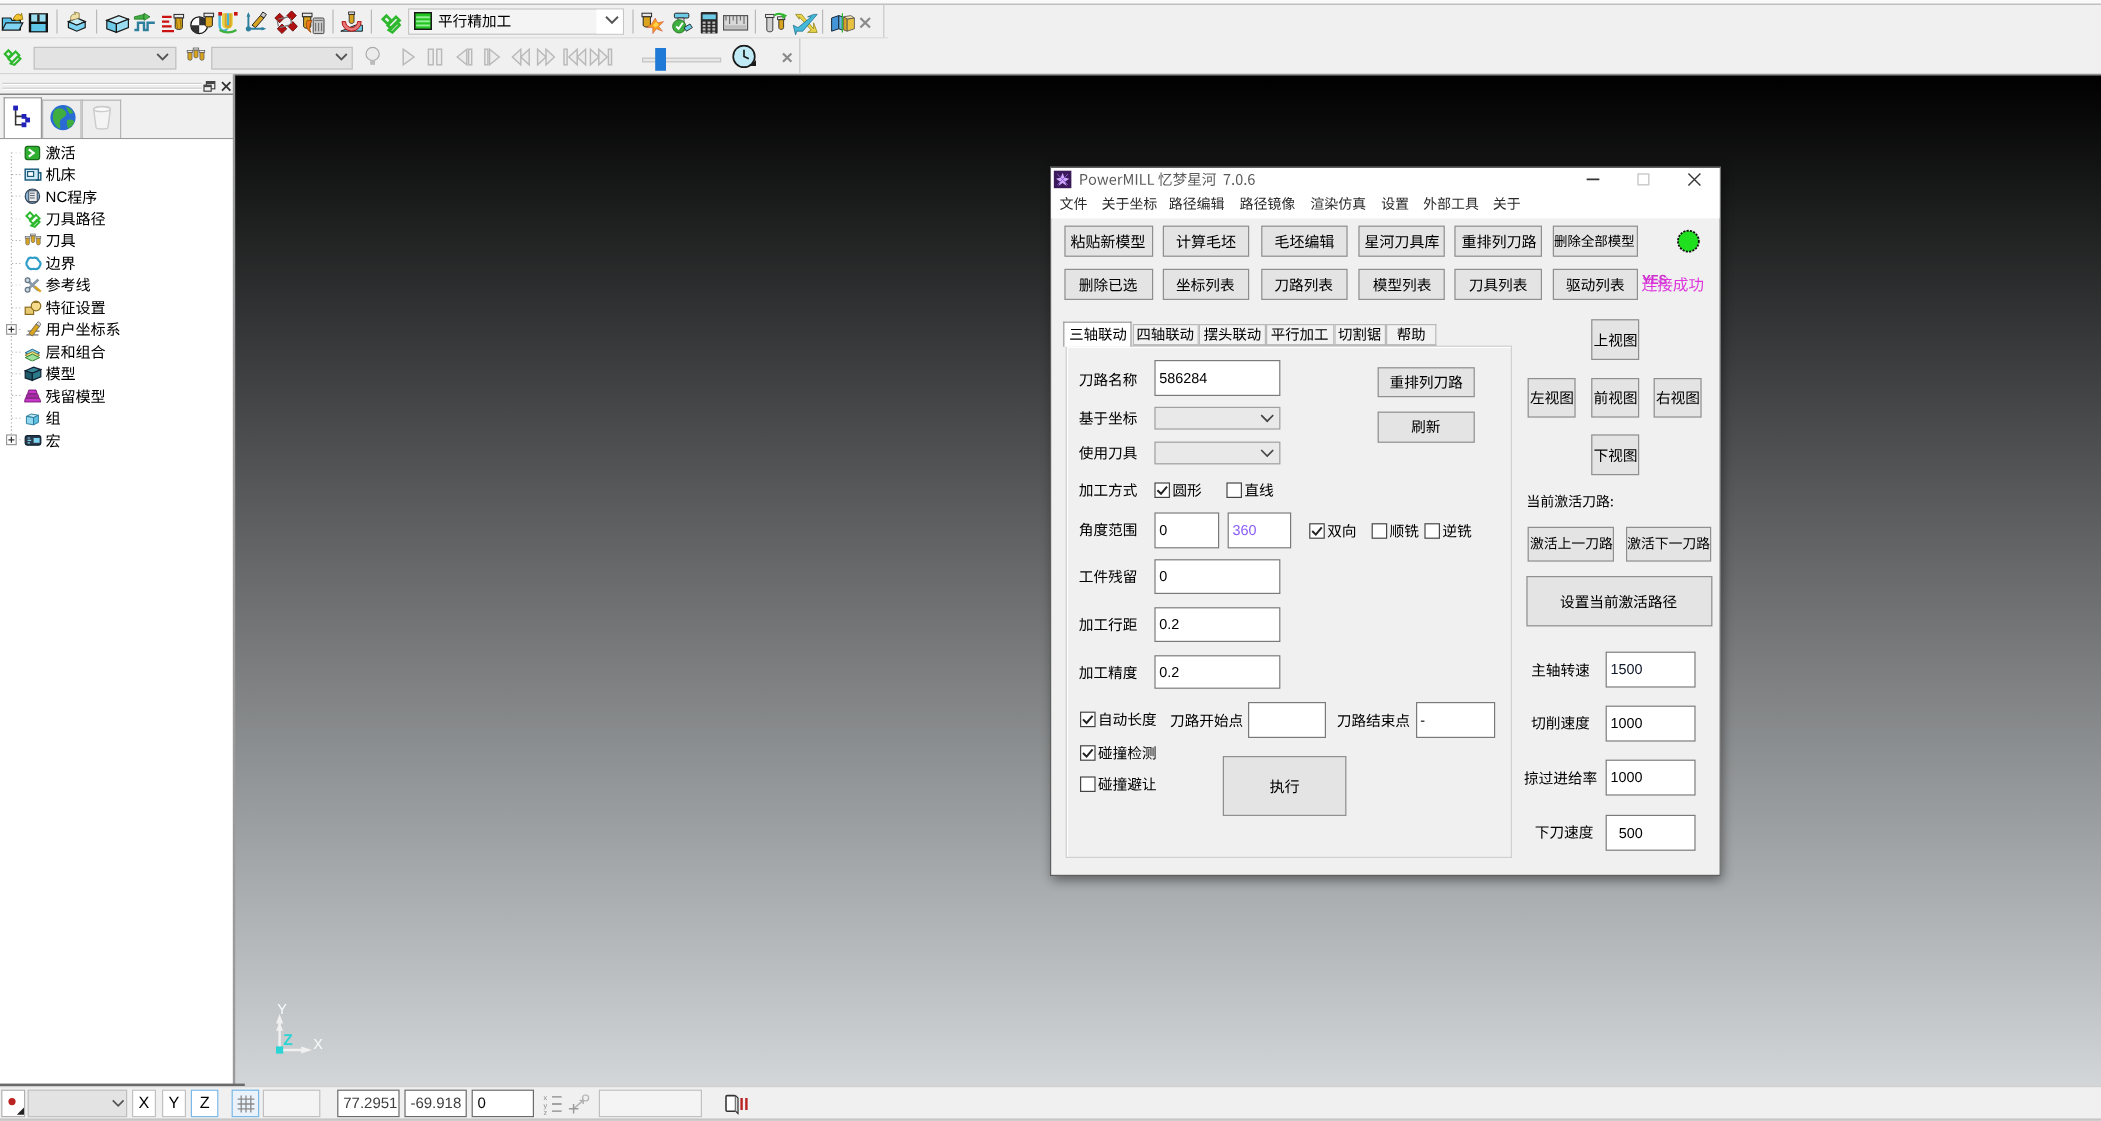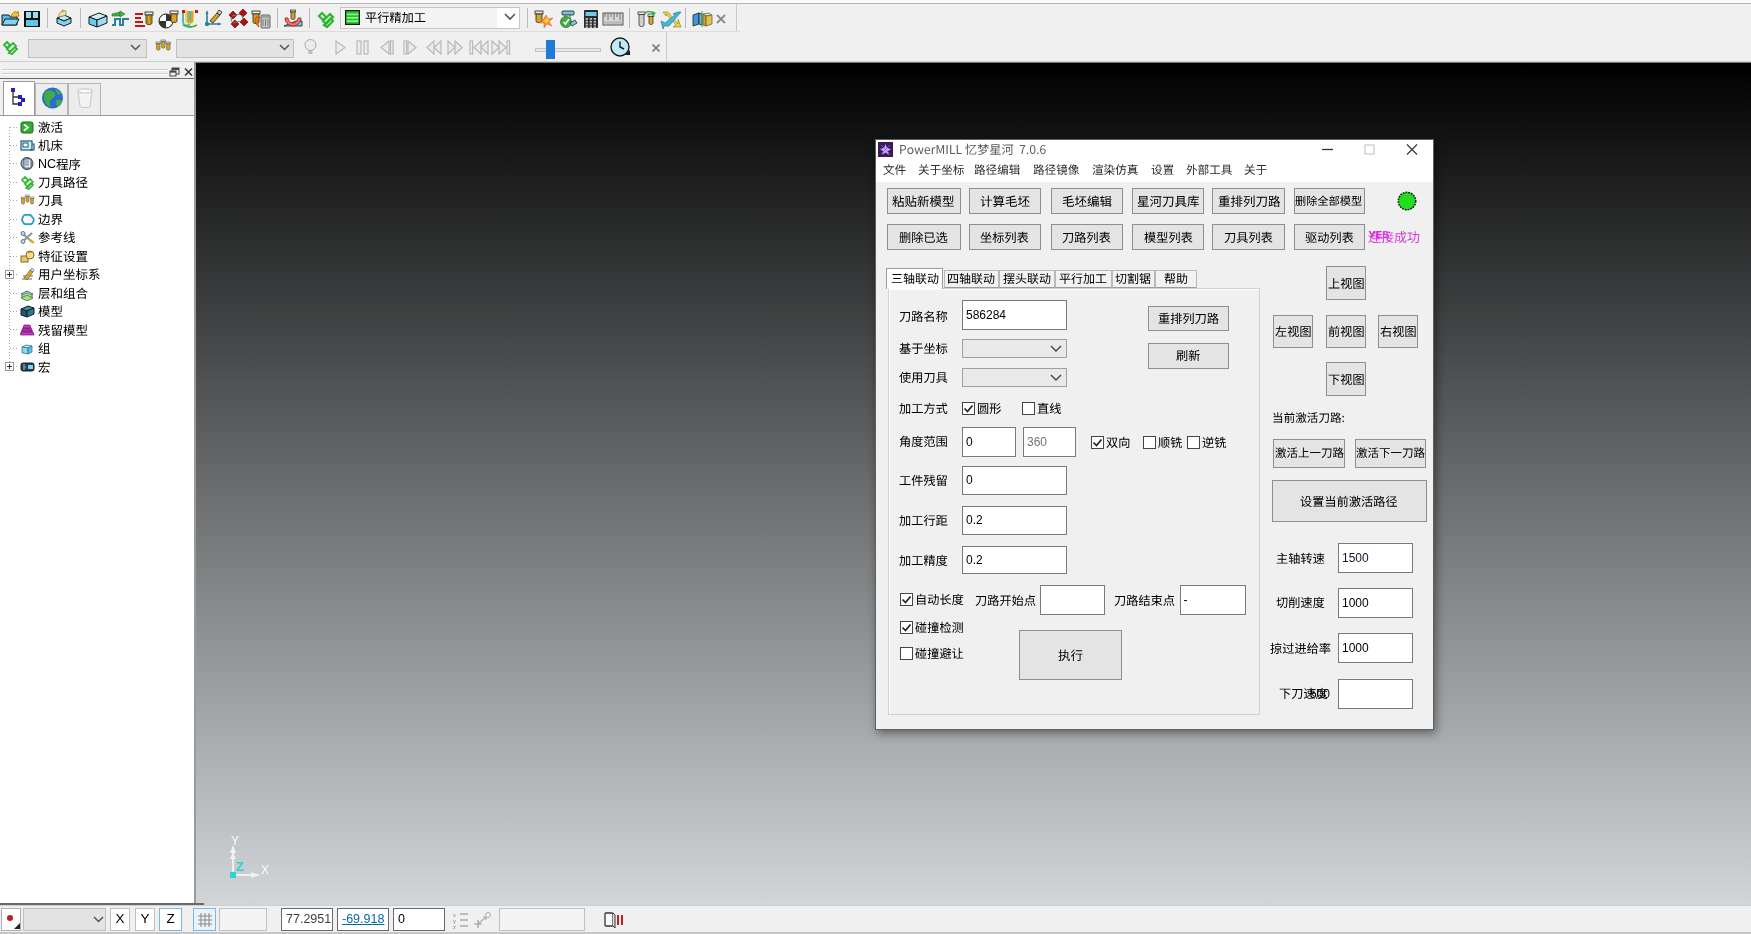--- a/index.html
+++ b/index.html
@@ -686,21 +686,21 @@
 <div style="position:absolute;left:159px;top:908px;width:23px;height:23px;background:#fff;border:1.5px solid #7ab8e8;"></div>
 <div style="position:absolute;left:170.5px;top:909.375px;font:normal 13.5px 'Liberation Sans',sans-serif;color:#000;white-space:pre;line-height:20.25px;transform:translateX(-50%);">Z</div>
 <div style="position:absolute;left:193px;top:908px;width:23px;height:23px;background:#eaf3fb;border:1.5px solid #7ab8e8;"></div>
 <svg style="position:absolute;left:197px;top:912px;" width="16" height="16" viewBox="0 0 16 16">
     <path d="M1 4 H15 M1 8 H15 M1 12 H15 M4 1 V15 M8 1 V15 M12 1 V15" stroke="#8a8a8a" stroke-width="1.1"></path>
   </svg>
 <div style="position:absolute;left:219px;top:908px;width:48px;height:23px;background:#f4f4f4;border:1px solid #c0c0c0;"></div>
 <div style="position:absolute;left:281px;top:908px;width:52px;height:23px;background:#fff;border:1px solid #6a6a6a;"></div>
 <div style="position:absolute;left:286px;top:910.125px;font:normal 12.5px 'Liberation Sans',sans-serif;color:#404040;white-space:pre;line-height:18.75px;">77.2951</div>
 <div style="position:absolute;left:337px;top:908px;width:52px;height:23px;background:#fff;border:1px solid #6a6a6a;"></div>
-<div style="position:absolute;left:342px;top:910.125px;font:normal 12.5px 'Liberation Sans',sans-serif;color:#0369a1;white-space:pre;line-height:18.75px;text-decoration:underline;">-69.918</div>
+<div style="position:absolute;left:342px;top:910.125px;font:normal 12.5px 'Liberation Sans',sans-serif;color:#404040;white-space:pre;line-height:18.75px;">-69.918</div>
 <div style="position:absolute;left:393px;top:908px;width:52px;height:23px;background:#fff;border:1px solid #6a6a6a;"></div>
 <div style="position:absolute;left:398px;top:910.125px;font:normal 12.5px 'Liberation Sans',sans-serif;color:#000;white-space:pre;line-height:18.75px;">0</div>
 <svg style="position:absolute;left:452px;top:911px;" width="18" height="18" viewBox="0 0 18 18">
     <g stroke="#888" stroke-width="1.1">
       <path d="M8 3 H16 M8 9 H16 M8 15 H16"></path>
     </g>
     <g font-size="6" fill="#888" font-family="Liberation Sans">
       <text x="1" y="6">x</text>
       <text x="1" y="12">y</text>
       <text x="1" y="18">z</text>
@@ -1063,21 +1063,21 @@
     <g transform="translate(0,11)">
       <use href="#g112" transform="translate(0.0,0) scale(0.0122,-0.0122)"></use>
       <use href="#g113" transform="translate(12.2,0) scale(0.0122,-0.0122)"></use>
       <use href="#g114" transform="translate(24.4,0) scale(0.0122,-0.0122)"></use>
       <use href="#g115" transform="translate(36.6,0) scale(0.0122,-0.0122)"></use>
     </g>
   </svg>
 <div style="position:absolute;left:962px;top:427px;width:54px;height:29.5px;background:#fff;border:1px solid #7a7a7a;"></div>
 <div style="position:absolute;left:966px;top:432.75px;font:normal 12px 'Liberation Sans',sans-serif;color:#000;white-space:pre;line-height:18px;">0</div>
 <div style="position:absolute;left:1023px;top:427px;width:53px;height:29.5px;background:#fff;border:1px solid #7a7a7a;"></div>
-<div style="position:absolute;left:1027px;top:432.75px;font:normal 12px 'Liberation Sans',sans-serif;color:#737373;white-space:pre;line-height:18px;">360</div>
+<div style="position:absolute;left:1027px;top:432.75px;font:normal 12px 'Liberation Sans',sans-serif;color:#8b5cf6;white-space:pre;line-height:18px;">360</div>
 <div style="position:absolute;left:1091px;top:435.5px;width:13px;height:13px;background:#fff;border:1px solid #444;"></div>
 <svg style="position:absolute;left:1091px;top:435.5px;" width="13" height="13" viewBox="0 0 13 13">
     <path d="M2.5 6.5 L5.5 9.5 L10.5 3.5" fill="none" stroke="#222" stroke-width="1.7"></path>
   </svg>
 <svg class="" style="position:absolute;left:1106.0px;top:435.5px;overflow:visible;" width="24.4" height="16" fill="#000">
     <g transform="translate(0,11)">
       <use href="#g116" transform="translate(0.0,0) scale(0.0122,-0.0122)"></use>
       <use href="#g117" transform="translate(12.2,0) scale(0.0122,-0.0122)"></use>
     </g>
   </svg>
@@ -1322,12 +1322,12 @@
 <div style="position:absolute;left:1342px;top:639px;font:normal 12px 'Liberation Sans',sans-serif;color:#000;white-space:pre;line-height:18px;">1000</div>
 <svg class="" style="position:absolute;left:1279.0px;top:687.0px;overflow:visible;" width="48.8" height="16" fill="#000">
     <g transform="translate(0,11)">
       <use href="#g143" transform="translate(0.0,0) scale(0.0122,-0.0122)"></use>
       <use href="#g11" transform="translate(12.2,0) scale(0.0122,-0.0122)"></use>
       <use href="#g149" transform="translate(24.4,0) scale(0.0122,-0.0122)"></use>
       <use href="#g113" transform="translate(36.6,0) scale(0.0122,-0.0122)"></use>
     </g>
   </svg>
 <div style="position:absolute;left:1338px;top:678.5px;width:75px;height:30px;background:#fff;border:1px solid #7a7a7a;"></div>
-<div style="position:absolute;left:1310px;top:684.5px;font:normal 12px 'Liberation Sans',sans-serif;color:#000;white-space:pre;line-height:18px;">500</div>
+<div style="position:absolute;left:1349px;top:684.5px;font:normal 12px 'Liberation Sans',sans-serif;color:#000;white-space:pre;line-height:18px;">500</div>
 </body></html>

